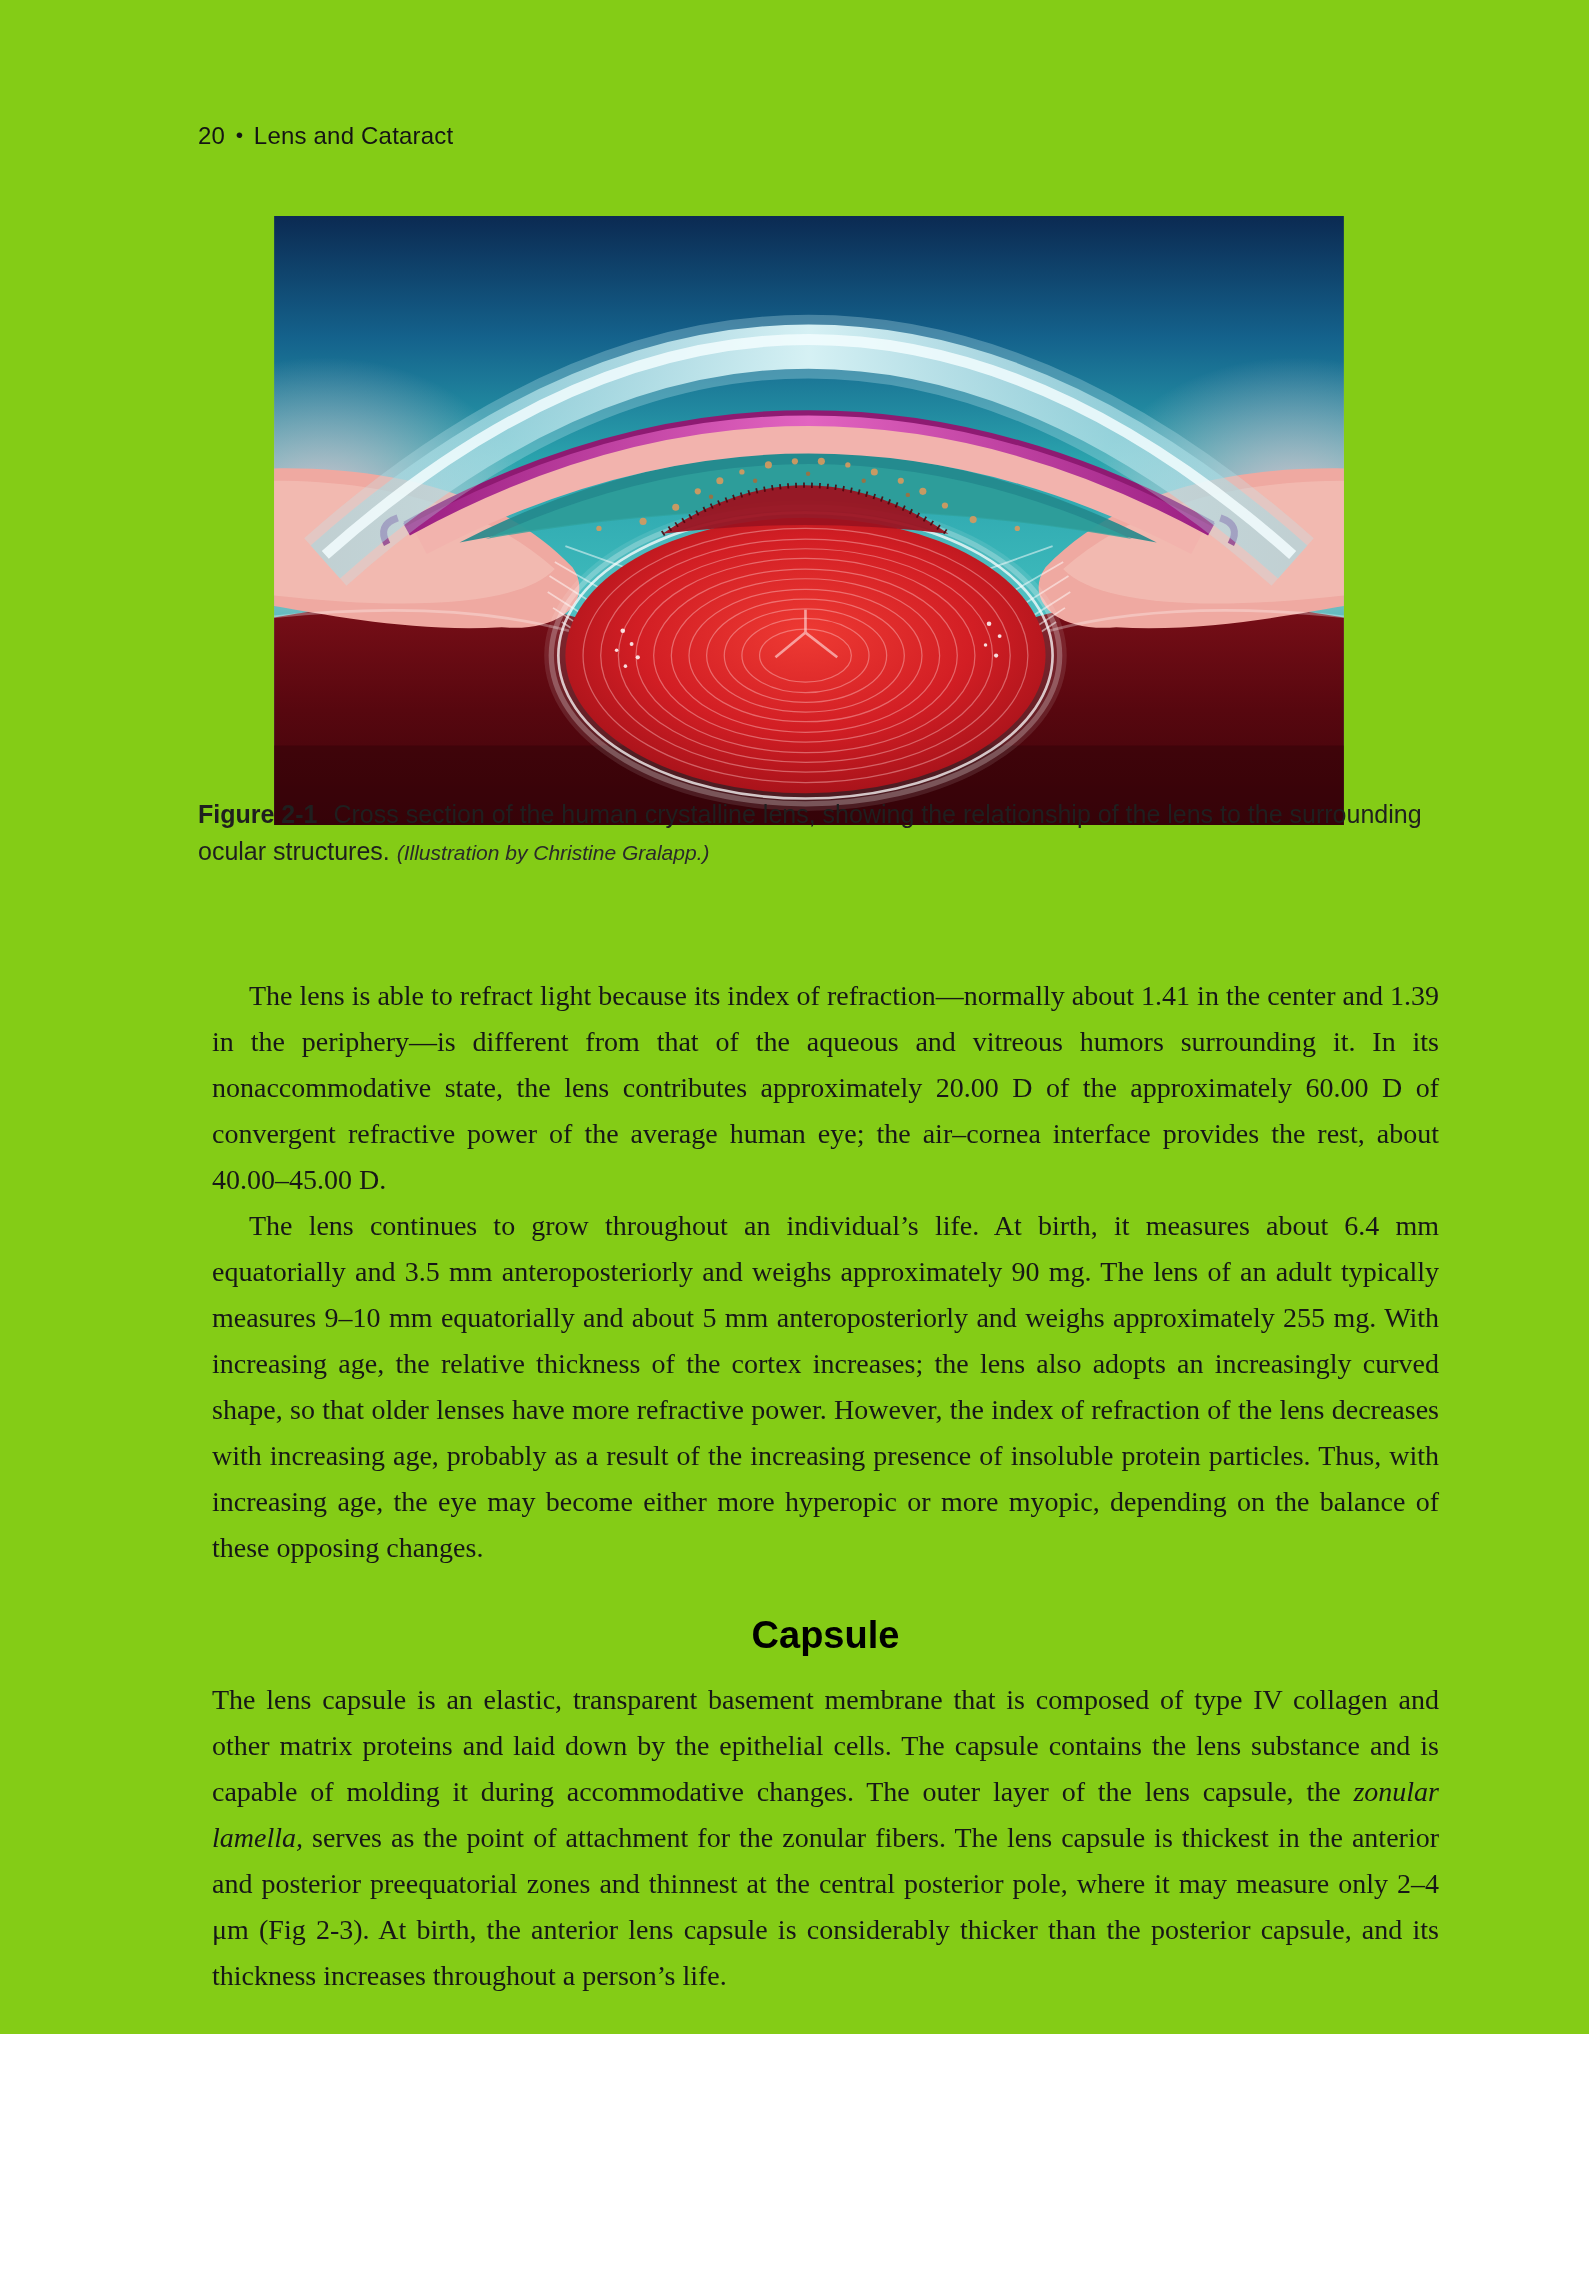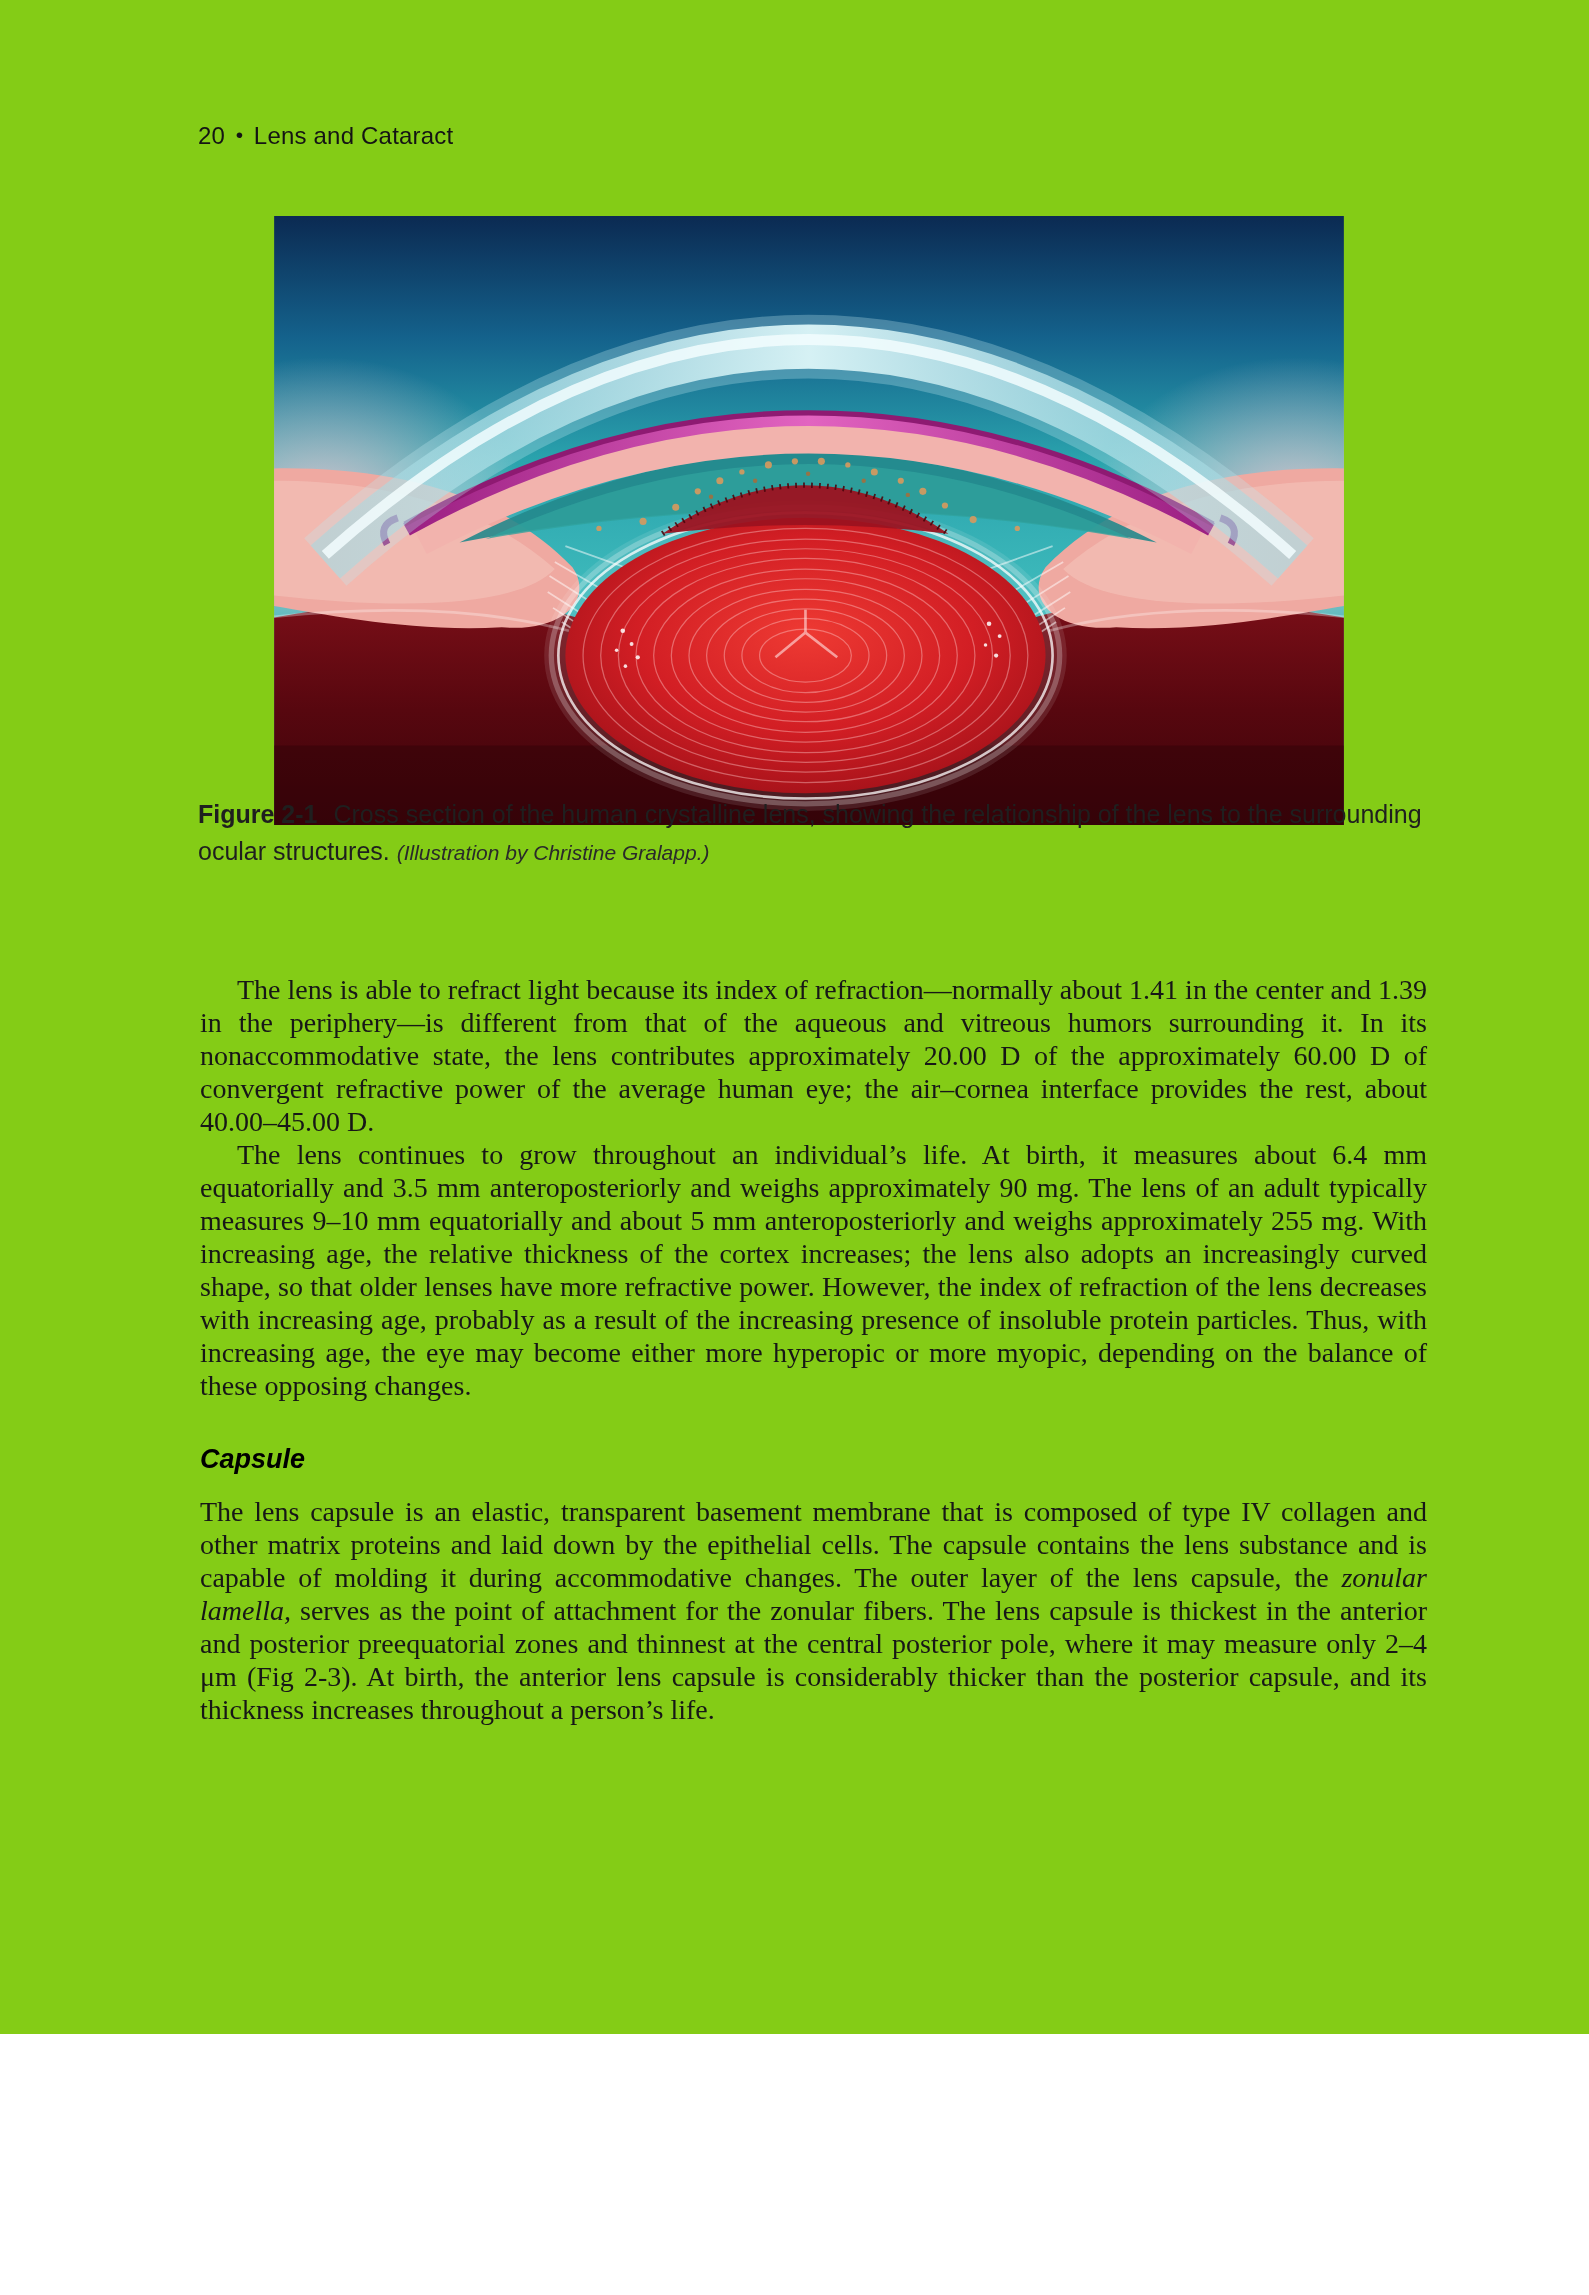--- a/index.html
+++ b/index.html
@@ -43,38 +43,37 @@
     font-family: "Liberation Sans", sans-serif;
     font-size: 25px;
     line-height: 37px;
     color: #1f1f1f;
   }
   .figure-caption .fig-label { font-weight: bold; padding-right: 16px; }
   .figure-caption .credit { font-style: italic; font-size: 21px; color: #2a2a2a; }
   .content {
     position: absolute;
     top: 973px;
-    left: 200px;
+    left: 212px;
     width: 1227px;
     font-size: 28px;
-    line-height: 33px;
+    line-height: 46px;
     text-align: justify;
     color: #171717;
   }
   .content p.indent { text-indent: 37px; }
   .content p { margin: 0; }
   .section-heading {
     font-family: "Liberation Sans", sans-serif;
     font-weight: bold;
-    font-size: 27px;
+    font-size: 38px;
     color: #000000;
     margin-top: 41px;
     margin-bottom: 19.4px;
-    text-align: left;
-    font-style: italic;
+    text-align: center;
   }
   .italic { font-style: italic; }
 </style>
 </head>
 <body>
 
 <div class="page">
 
   <div class="running-head">
     <span>20</span><span class="sep">•</span><span>Lens and Cataract</span>

